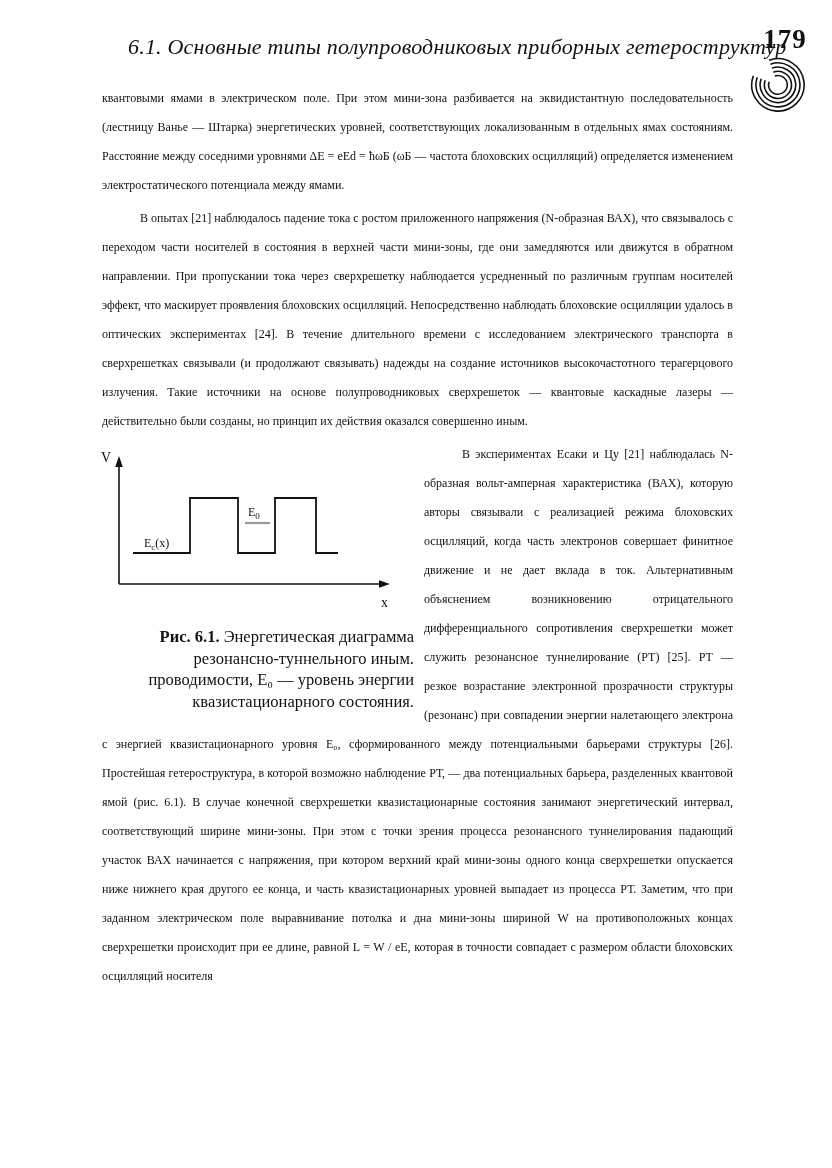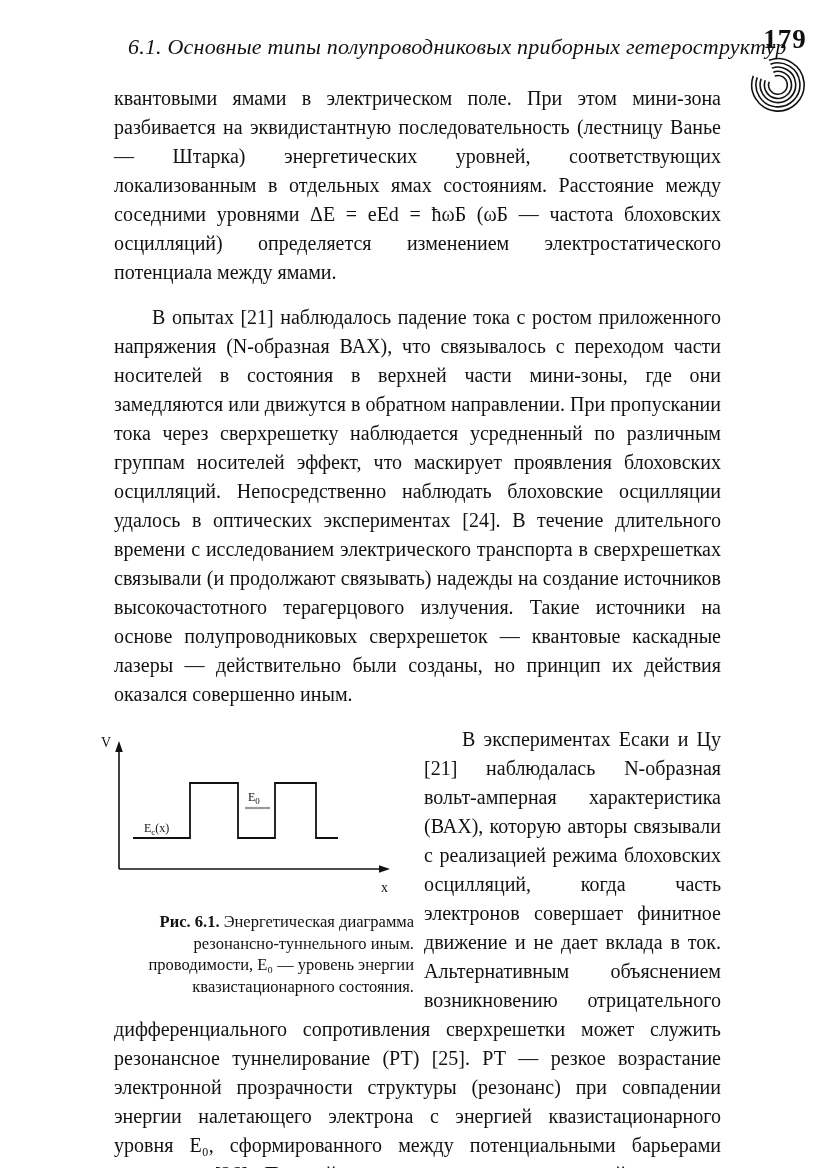--- a/index.html
+++ b/index.html
@@ -31,22 +31,22 @@
     line-height:1;
     margin-top:10px;
     margin-right:-16px;
     position:relative;z-index:2;
     letter-spacing:1px;
     background:transparent;
   }
   .spiral{display:block;}
   
   .bodytext p{
-    margin:16px;
-    font-size:20px;
+    margin:4px;
+    font-size:12px;
     line-height:29px;
     text-align:justify;
     text-justify:inter-word;
   }
   .bodytext{margin-top:24px;}
   p.indent{text-indent:38px;}
   
   figure.diagram{
     float:left;
     width:316px;

